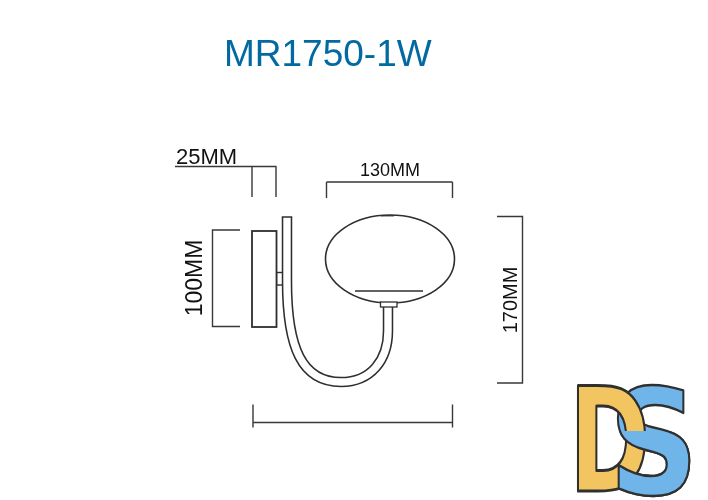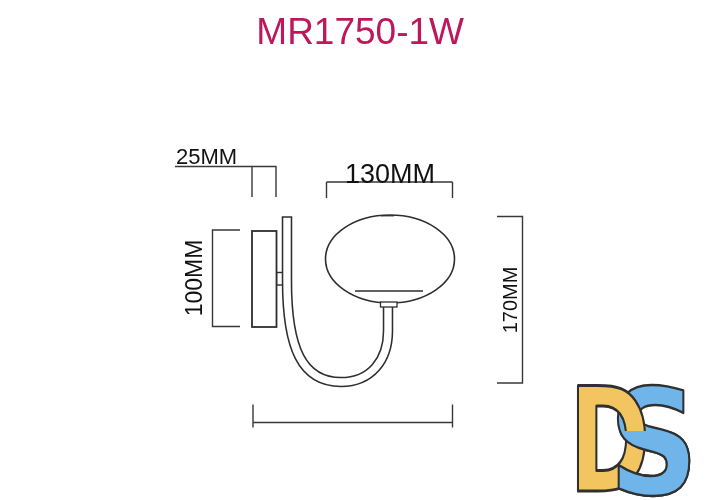--- a/index.html
+++ b/index.html
@@ -12,32 +12,32 @@
     width: 708px;
     height: 500px;
     background: #ffffff;
     overflow: hidden;
     font-family: "Liberation Sans", sans-serif;
     color: #1c1c1c;
   }
   .title {
     position: absolute;
     left: 224px;
-    top: 12px;
+    top: 34px;
     width: 240px;
-    text-align: right;
+    text-align: left;
     font-size: 37px;
     line-height: 1.1;
     letter-spacing: 0px;
-    color: #be185d;
+    color: #0369a1;
     white-space: nowrap;
   }
   .dim-label {
     position: absolute;
-    font-size: 27px;
+    font-size: 18px;
     line-height: 1;
     color: #111111;
     white-space: nowrap;
   }
   .dim-25  { left: 176px; top: 146px; font-size: 22px; }
   .dim-130 { left: 327px; top: 161px; width: 126px; text-align: center; }
   .dim-200 { left: 289px; top: 402px; width: 126px; text-align: center; }
   .dim-100 {
     left: 194px; top: 278px;
     font-size: 23px;

